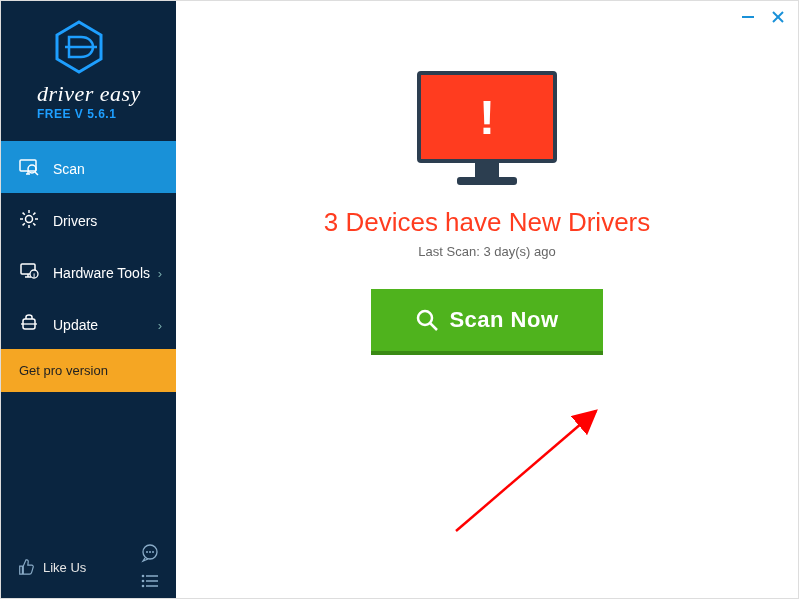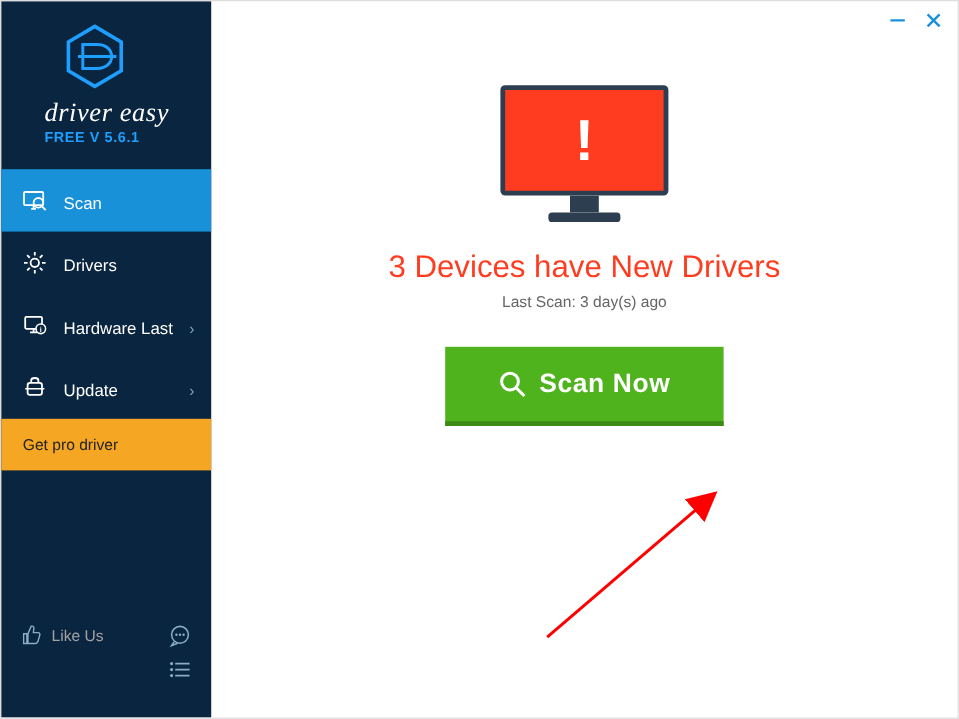--- a/index.html
+++ b/index.html
@@ -10,21 +10,21 @@
     .logo-area { padding: 18px 20px 12px 36px; text-align: left; }
     .logo-shape { width: 56px; height: 56px; margin-left: 14px; }
     .brand-name { color: #fff; font-size: 22px; font-style: italic; font-family: Georgia, serif; margin-top: 6px; letter-spacing: 0.5px; }
     .version { color: #1e9fff; font-size: 12px; font-weight: bold; margin-top: 0; letter-spacing: 0.5px; }
     .nav { margin-top: 8px; }
     .nav-item { display: flex; align-items: flex-end; padding: 16px 14px 16px 18px; color: #fff; font-size: 14px; cursor: pointer; position: relative; }
     .nav-item.active { background: #1991d8; }
     .nav-item .icon { width: 20px; height: 20px; margin-right: 14px; flex-shrink: 0; }
     .nav-item .chev { margin-left: auto; font-size: 13px; color: #7aa; }
     .pro-bar { background: #f5a623; color: #222; font-size: 13px; padding: 14px 18px; cursor: pointer; }
-    .sidebar-footer { position: absolute; bottom: 30px; left: 0; right: 0; padding: 0 16px; display: flex; align-items: flex-start; justify-content: space-between; color: #a3a3a3; }
+    .sidebar-footer { position: absolute; bottom: 7px; left: 0; right: 0; padding: 0 16px; display: flex; align-items: center; justify-content: space-between; color: #e5e5e5; }
     .like-area { display: flex; align-items: center; gap: 8px; font-size: 13px; cursor: pointer; }
     .footer-icons { display: flex; flex-direction: column; gap: 8px; align-items: center; }
     .main { margin-left: 175px; height: 100%; padding: 40px 20px 20px 20px; position: relative; text-align: center; }
     .monitor { margin: 30px auto 0 auto; width: 140px; }
     .screen { width: 140px; height: 92px; background: #ff3c1f; border: 4px solid #2c3e50; border-radius: 4px; display: flex; align-items: center; justify-content: center; }
     .excl { color: #fff; font-size: 48px; font-weight: bold; font-family: "Arial Black", Arial; }
     .stand { width: 24px; height: 14px; background: #2c3e50; margin: 0 auto; }
     .base { width: 60px; height: 8px; background: #2c3e50; margin: 0 auto; border-radius: 3px; }
     .headline { color: #ff3c1f; font-size: 26px; font-weight: normal; margin-top: 22px; }
     .subtext { color: #666; font-size: 13px; margin-top: 6px; text-align: center; }
@@ -91,36 +91,36 @@
     </div>
 
     <div class="nav-item">
       <svg class="icon" viewBox="0 0 20 20">
         <rect x="2" y="3" width="14" height="10" rx="1" fill="none" stroke="#fff" stroke-width="1.5"></rect>
         <line x1="6" y1="16" x2="12" y2="16" stroke="#fff" stroke-width="1.5"></line>
         <line x1="9" y1="13" x2="9" y2="16" stroke="#fff" stroke-width="1.5"></line>
         <circle cx="15" cy="13" r="4" fill="#0a2540" stroke="#fff" stroke-width="1.3"></circle>
         <text x="15" y="15.5" font-size="6" fill="#fff" text-anchor="middle" font-weight="bold">i</text>
       </svg>
-      <span>Hardware Last</span>
+      <span>Hardware Tools</span>
       <span class="chev">›</span>
     </div>
 
     <div class="nav-item">
       <svg class="icon" viewBox="0 0 20 20">
         <rect x="4" y="6" width="12" height="10" rx="2" fill="none" stroke="#fff" stroke-width="1.5"></rect>
         <path d="M7 6 L7 4 C7 3 8 2 10 2 C12 2 13 3 13 4 L13 6" fill="none" stroke="#fff" stroke-width="1.5"></path>
         <line x1="2" y1="11" x2="18" y2="11" stroke="#fff" stroke-width="1.3"></line>
       </svg>
       <span>Update</span>
       <span class="chev">›</span>
     </div>
 
     <div class="pro-bar">
-      <span>Get pro driver</span>
+      <span>Get pro version</span>
     </div>
   </div>
 
   <div class="sidebar-footer">
     <div class="like-area">
       <svg width="18" height="18" viewBox="0 0 20 20">
         <path d="M3 9 L3 18 L6 18 L6 9 Z M7 18 L14 18 C15 18 16 17 16.3 16 L18 10 C18.3 9 17.5 8 16.5 8 L12 8 L12.5 4 C12.5 3 12 2 11 2 L10 2 L7 9 Z" fill="none" stroke="#8aacc8" stroke-width="1.3"></path>
       </svg>
       <span>Like Us</span>
     </div>

